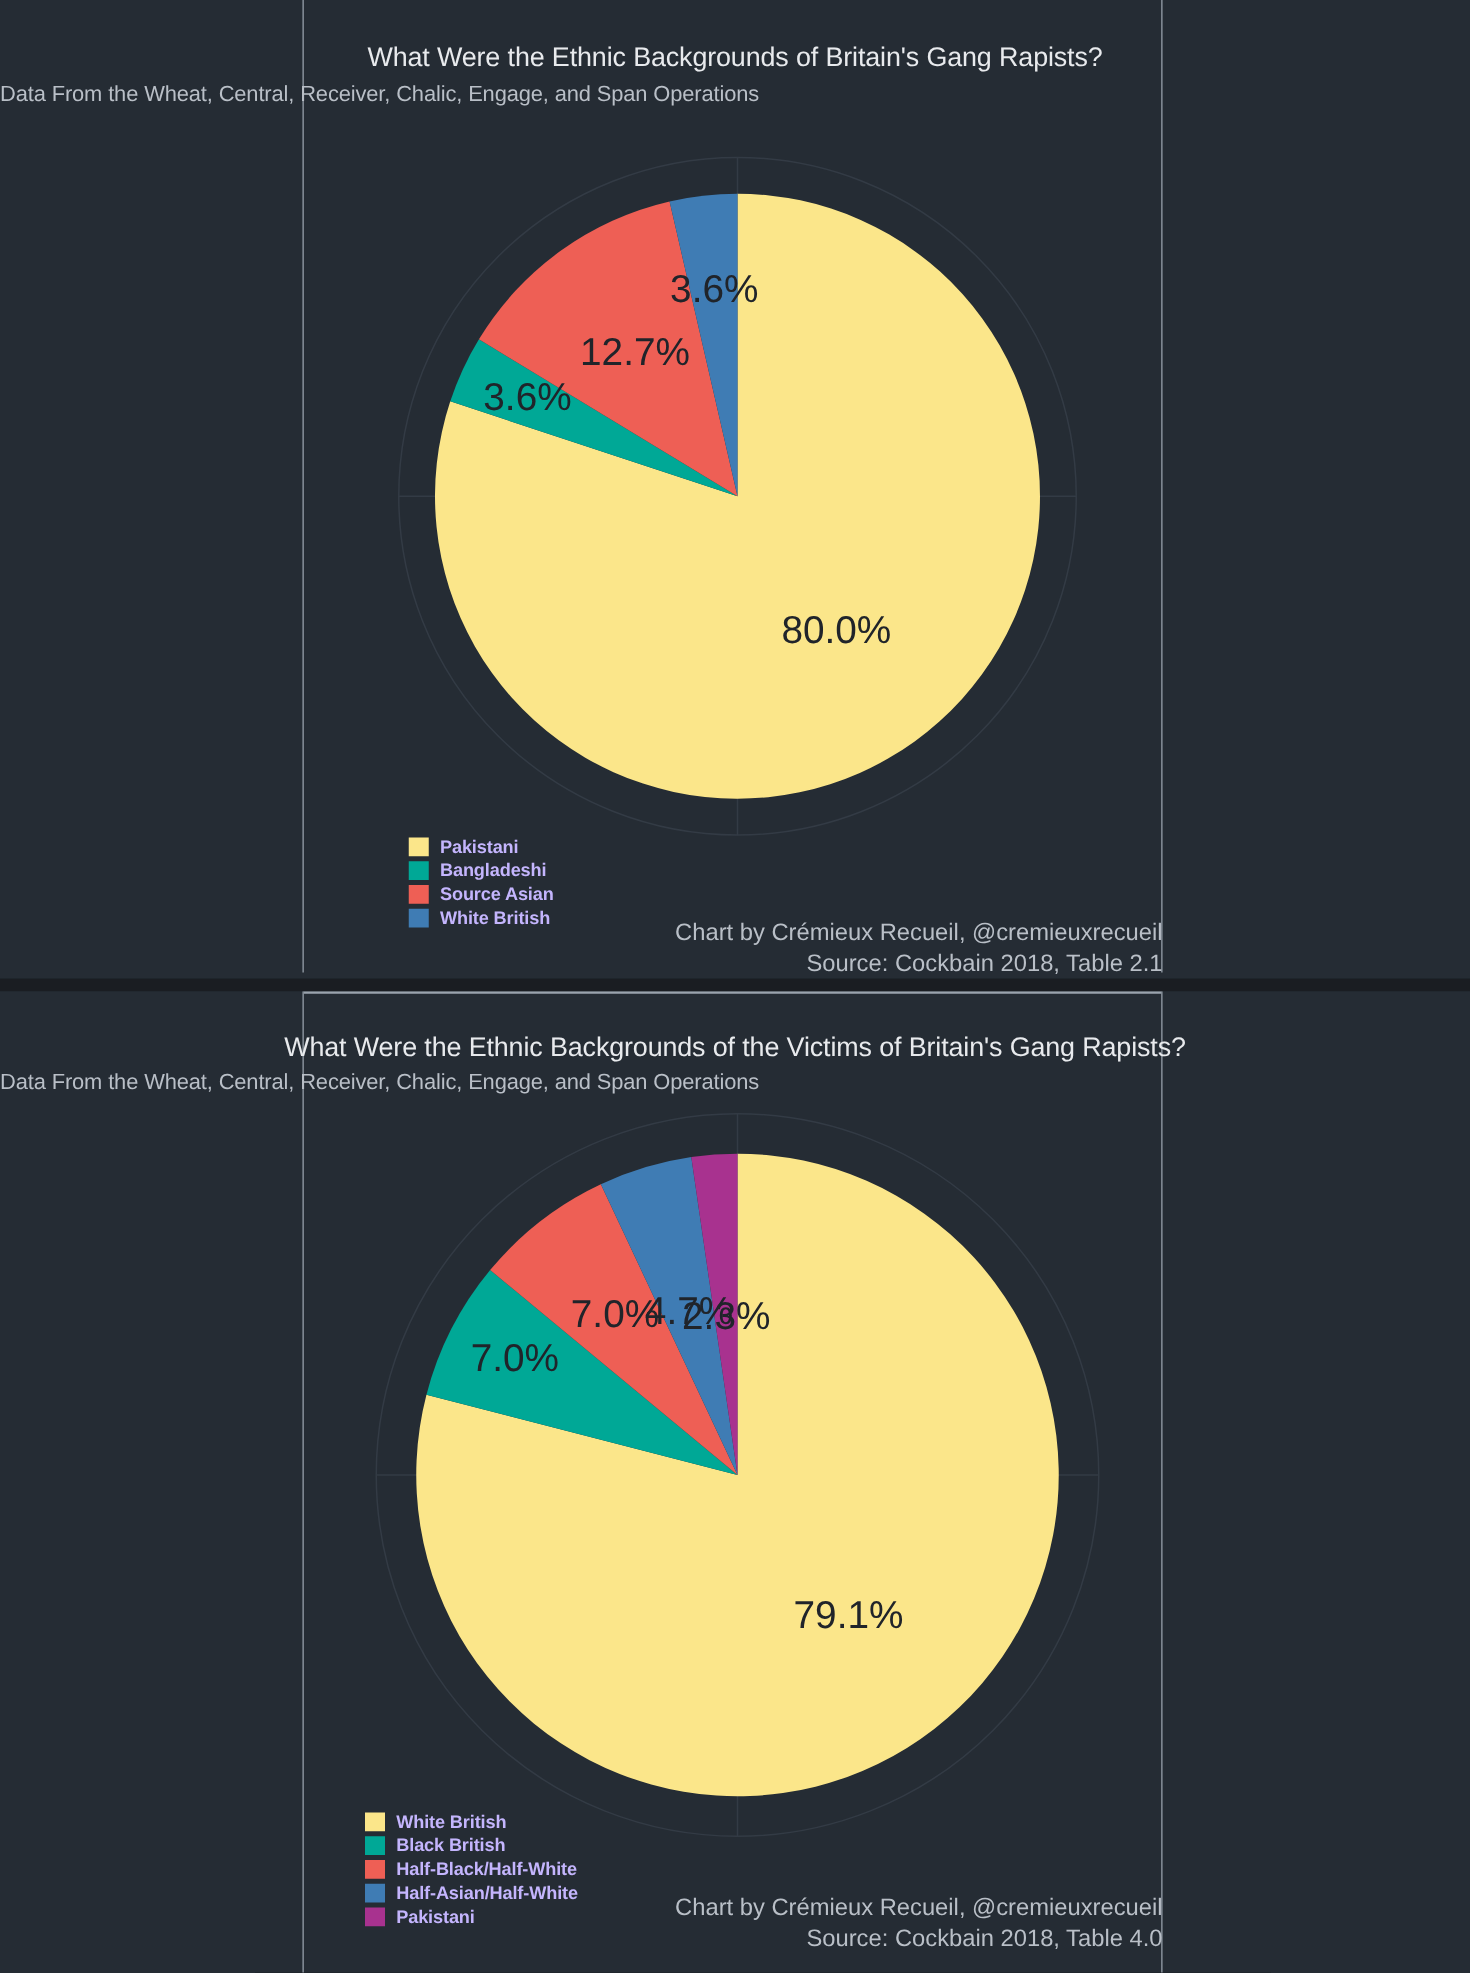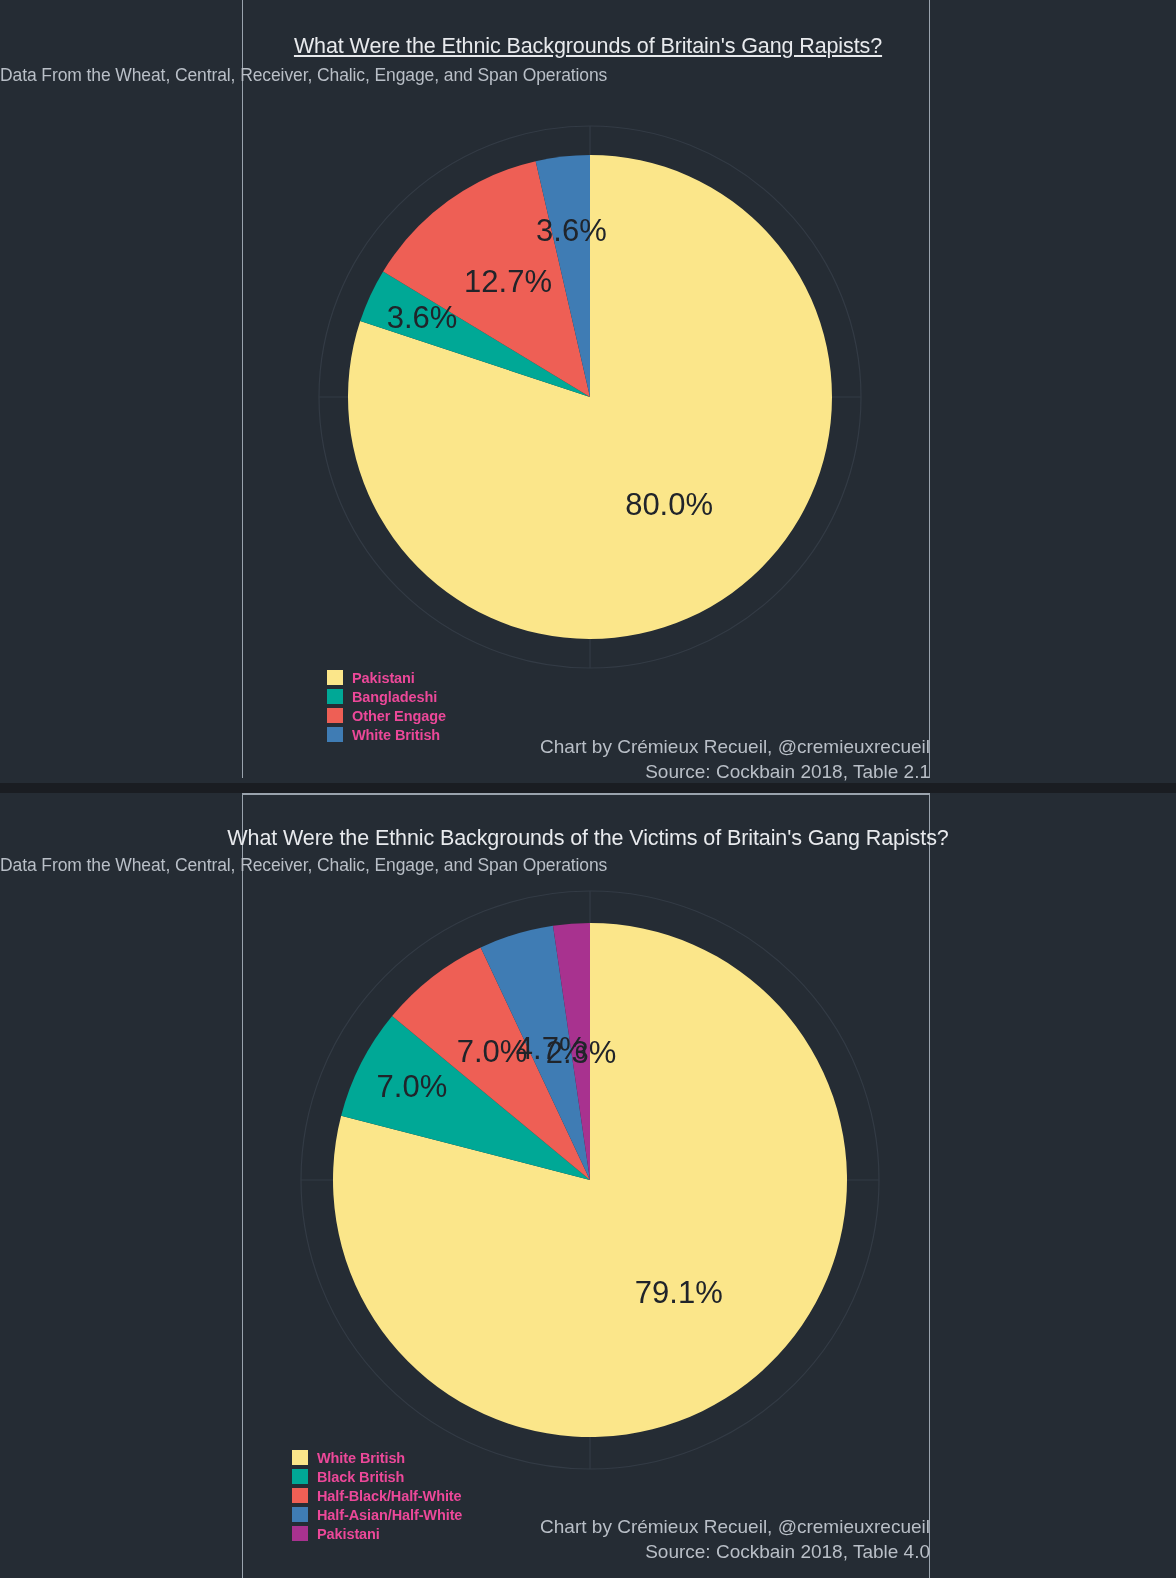--- a/index.html
+++ b/index.html
@@ -78,21 +78,21 @@
     align-items: center;
     height: 19px;
   }
   .legend-swatch {
     width: 16px;
     height: 15px;
     margin-right: 9px;
     flex: 0 0 auto;
   }
   .legend-text {
-    color: #ec4899;
+    color: #c4b5fd;
     font-size: 14.5px;
     font-weight: bold;
     white-space: nowrap;
     letter-spacing: -0.1px;
   }
 
   .credit {
     position: absolute;
     text-align: right;
     color: #b9bfc7;
@@ -111,21 +111,21 @@
     background: #1a1d22;
   }
 </style>
 </head>
 <body>
 
 <div class="figure" id="figure-1">
 
   <div class="axes-panel" id="panel-1"></div>
 
-  <div class="chart-title" style="top:34px;text-decoration:underline;">What Were the Ethnic Backgrounds of Britain's Gang Rapists?</div>
+  <div class="chart-title" style="top:34px;">What Were the Ethnic Backgrounds of Britain's Gang Rapists?</div>
   <div class="chart-subtitle" style="top:65px;">Data From the Wheat, Central, Receiver, Chalic, Engage, and Span Operations</div>
 
   <div class="pie-wrap" style="left:0px; top:0px;">
     <svg class="pie-svg" width="1176" height="783" viewBox="0 0 1176 783">
       <circle class="guide-circle" cx="590" cy="397" r="271"></circle>
       <line class="guide-line" x1="590" y1="126" x2="590" y2="668"></line>
       <line class="guide-line" x1="319" y1="397" x2="861" y2="397"></line>
       <g id="pie1-slices">
           <path d="M 590 397 L 590.00 155.00 A 242 242 0 1 1 360.22 321.06 Z" fill="#fbe68a"></path>
           <path d="M 590 397 L 360.22 321.06 A 242 242 0 0 1 383.14 271.42 Z" fill="#00a896"></path>
@@ -145,21 +145,21 @@
       <div class="legend-row">
         <span class="legend-swatch" style="background: rgb(251, 230, 138);"></span>
         <span class="legend-text">Pakistani</span>
       </div>
       <div class="legend-row">
         <span class="legend-swatch" style="background: rgb(0, 168, 150);"></span>
         <span class="legend-text">Bangladeshi</span>
       </div>
       <div class="legend-row">
         <span class="legend-swatch" style="background: rgb(238, 95, 85);"></span>
-        <span class="legend-text">Other Engage</span>
+        <span class="legend-text">Source Asian</span>
       </div>
       <div class="legend-row">
         <span class="legend-swatch" style="background: rgb(63, 124, 180);"></span>
         <span class="legend-text">White British</span>
       </div>
     </div>
 
   <div class="credit" style="right:246px; top:735px;">
     <div>Chart by Crémieux Recueil, @cremieuxrecueil</div>
     <div>Source: Cockbain 2018, Table 2.1</div>

